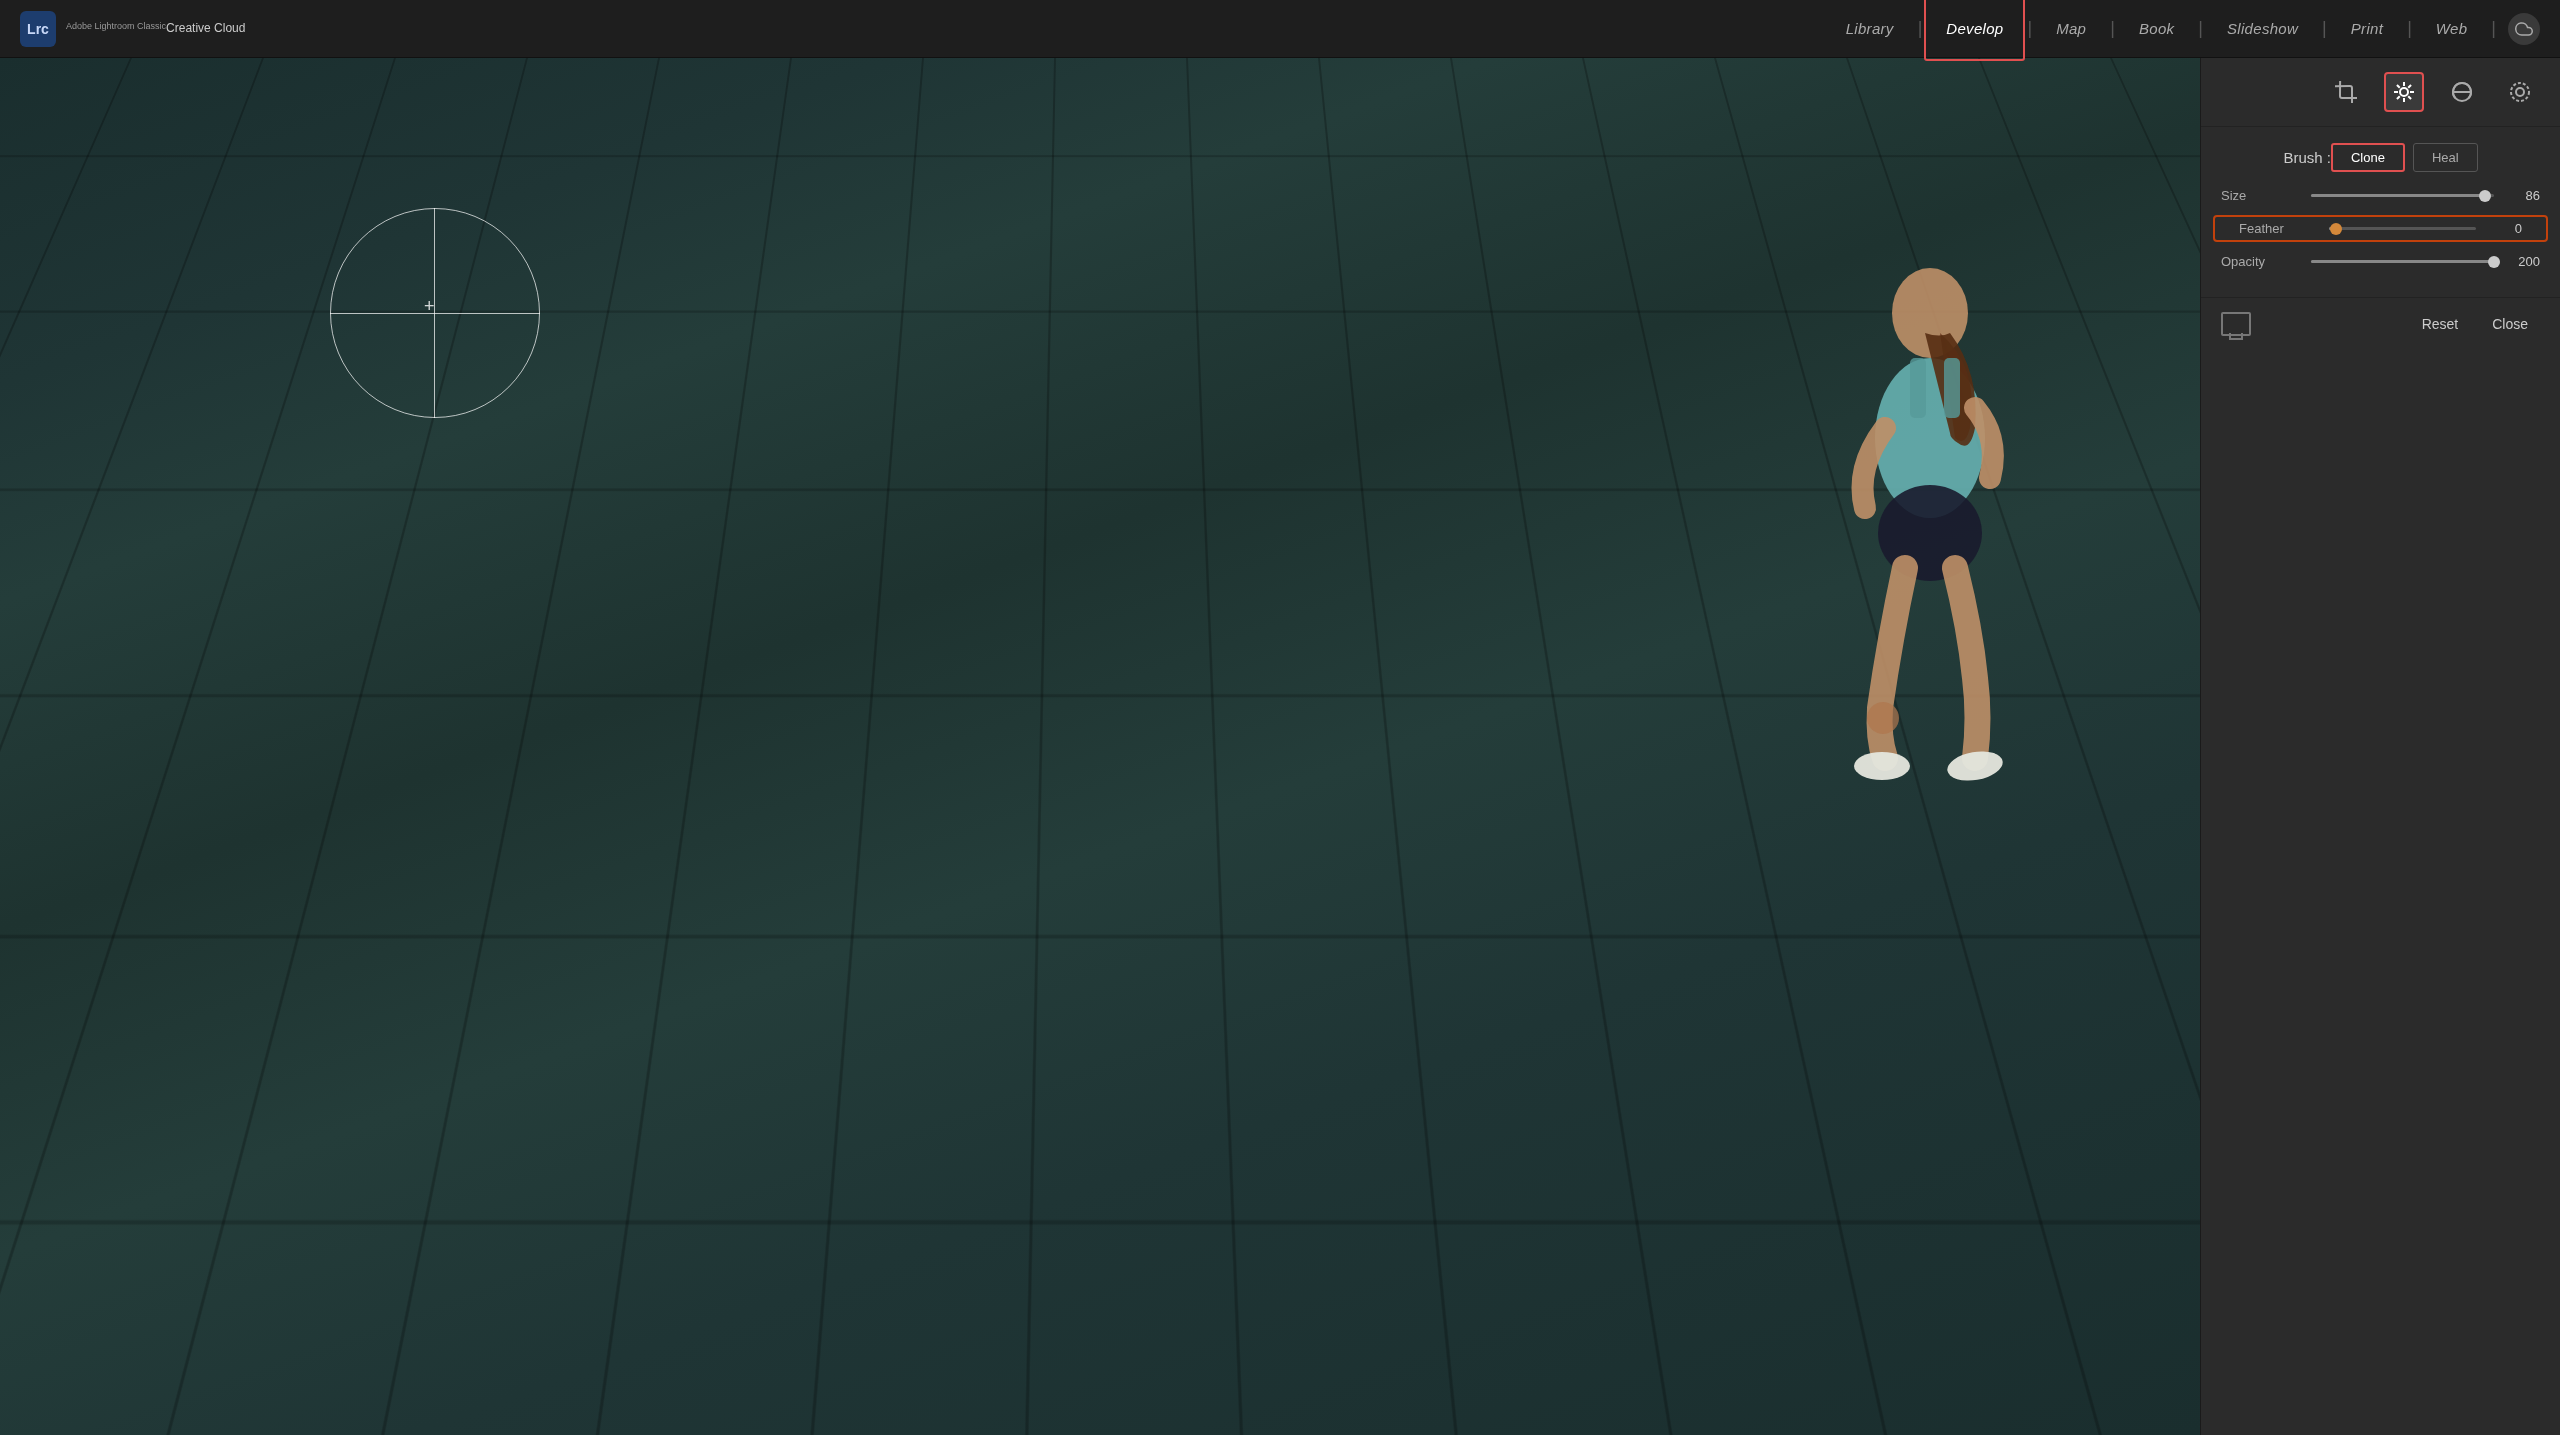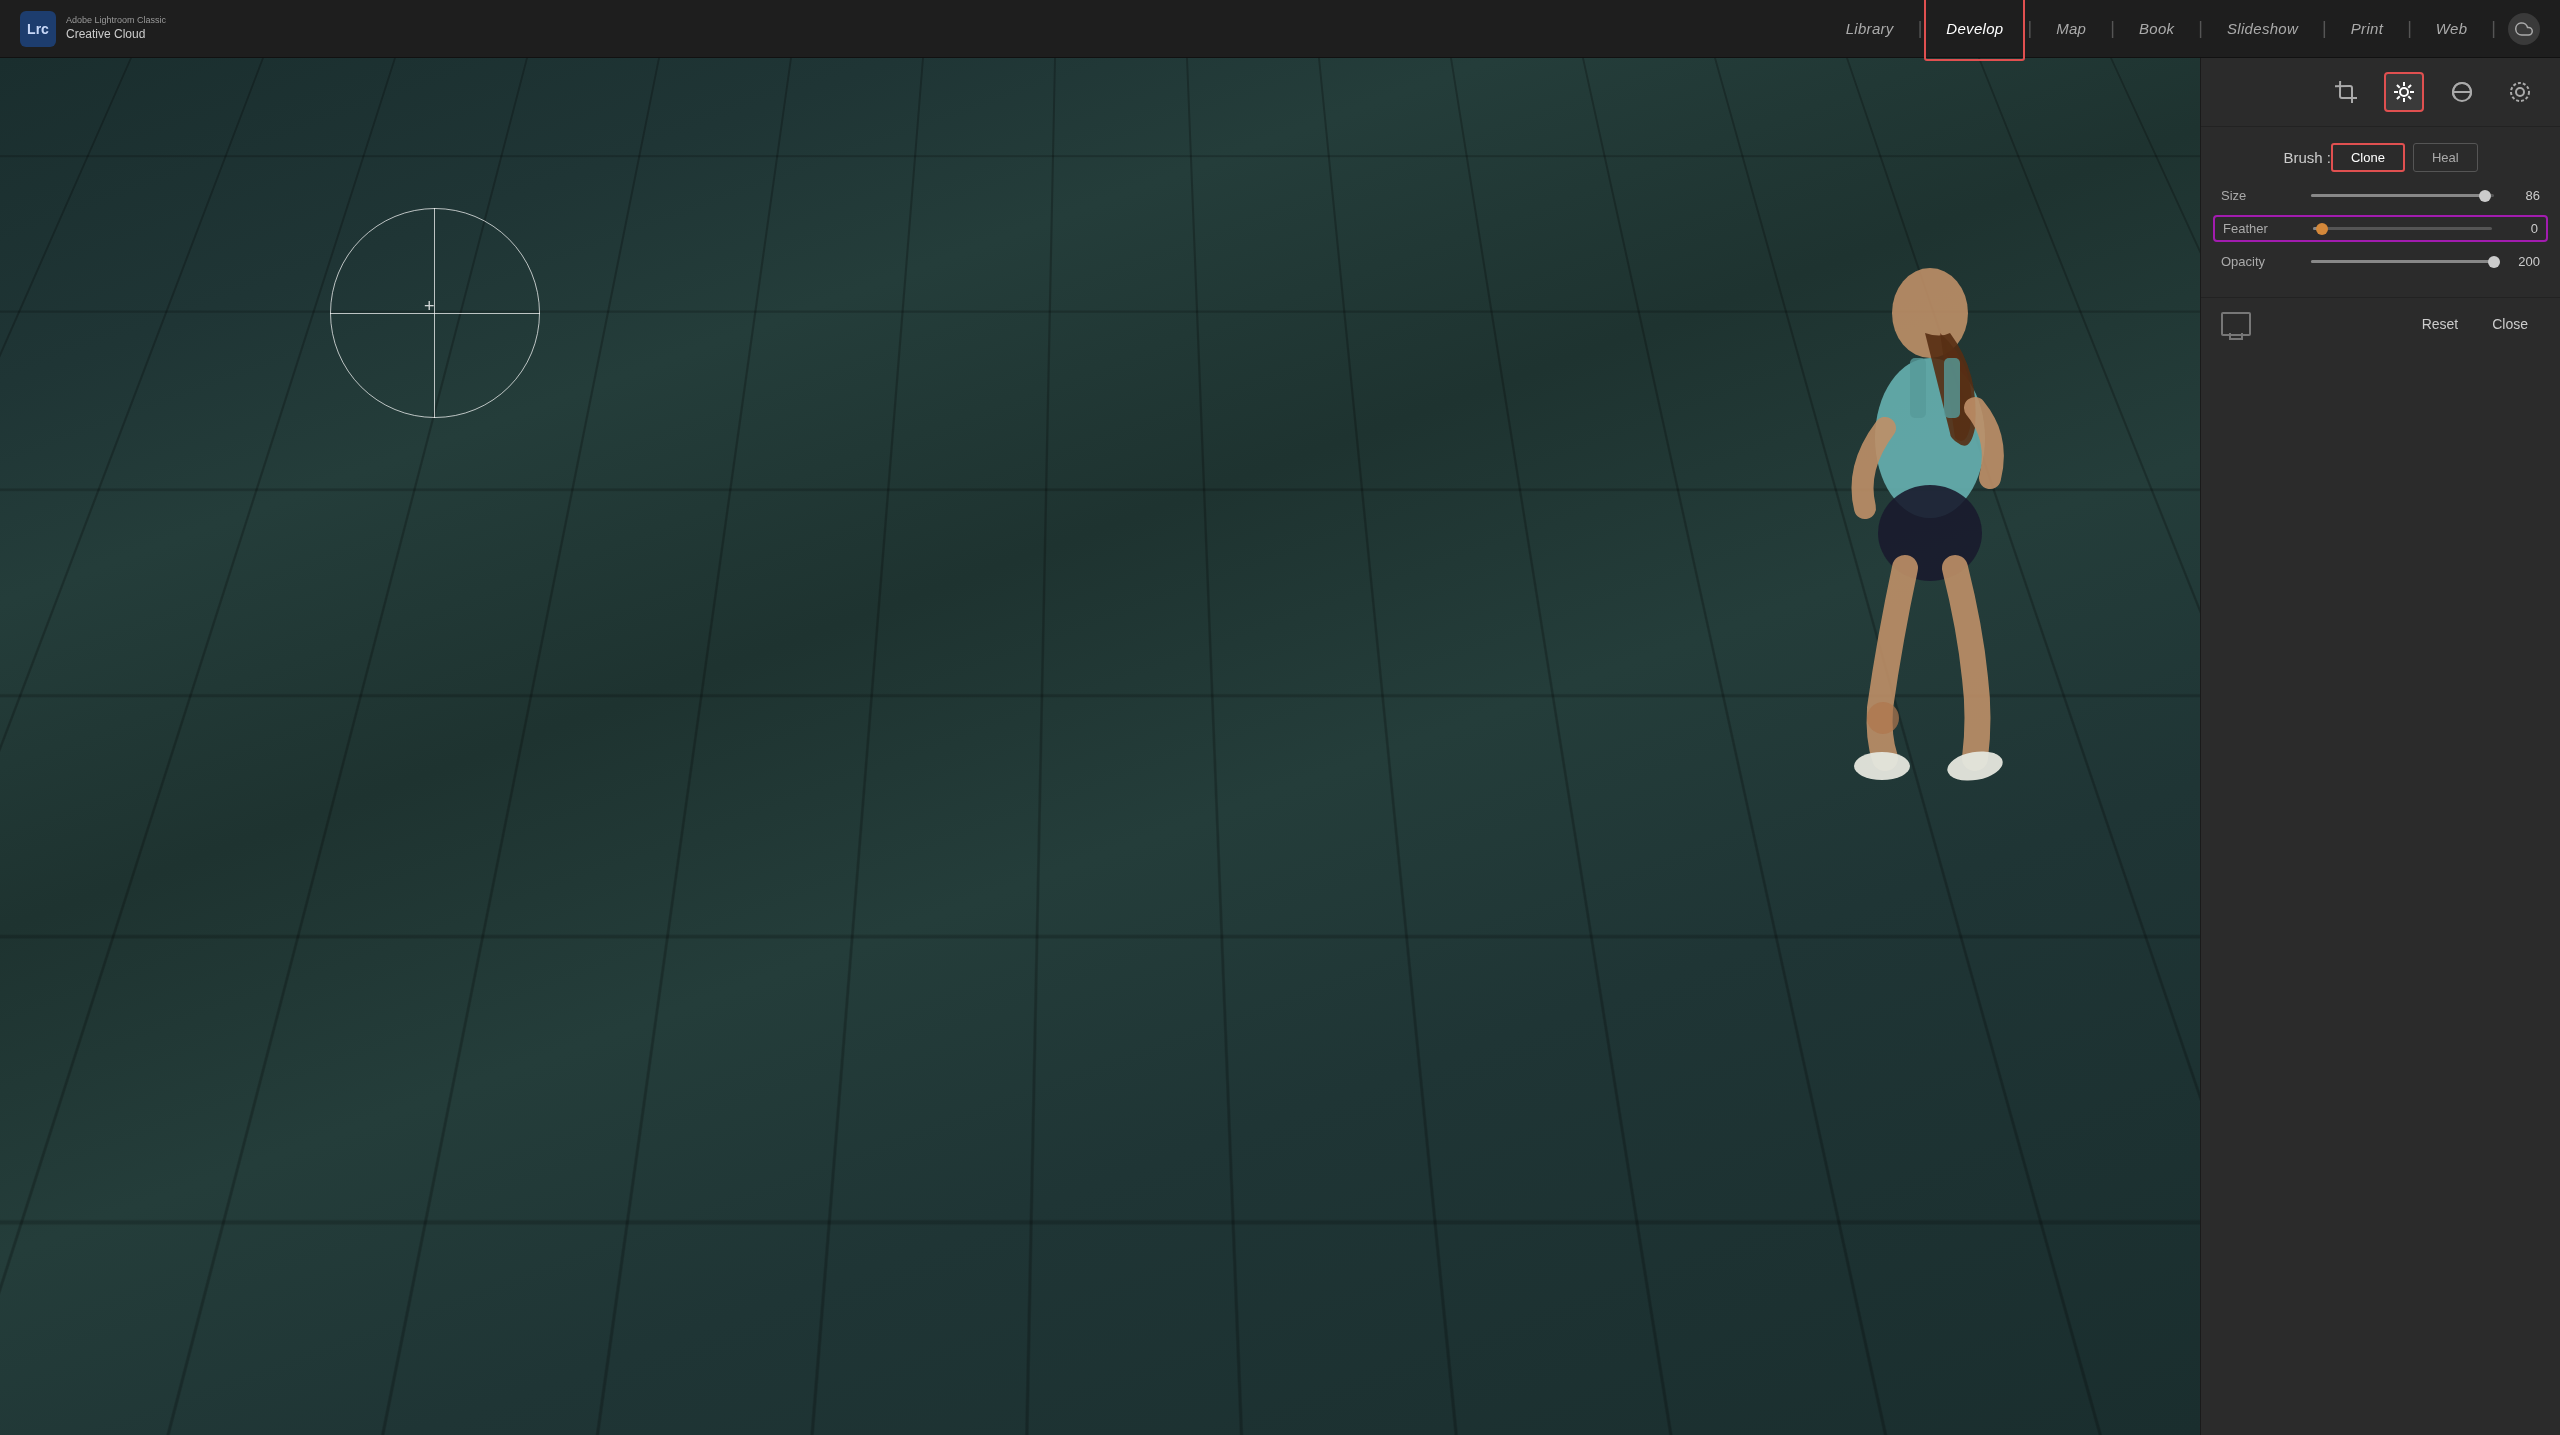--- a/index.html
+++ b/index.html
@@ -38,21 +38,21 @@
       width: 36px; height: 36px;
       background: #1d3d6e;
       border-radius: 6px;
       display: flex; align-items: center; justify-content: center;
       color: #c8d8f8;
       font-weight: bold;
       font-size: 14px;
     }
 
     #lrc-logo .logo-text {
-      display: flex; flex-direction: column;
+      display: flex; flex-direction: row;
       font-size: 10px;
       color: #bbb;
       line-height: 1.3;
     }
 
     #lrc-logo .logo-text span:first-child {
       font-size: 9px;
       color: #999;
     }
 
@@ -280,23 +280,23 @@
 
     
     .slider-row {
       display: flex;
       align-items: center;
       margin-bottom: 12px;
       gap: 10px;
     }
 
     .slider-row.feather-highlight {
-      border: 2px solid #a21caf;
+      border: 2px solid #c2410c;
       border-radius: 4px;
-      padding: 4px 8px;
+      padding: 4px 24px;
       margin-left: -8px;
       margin-right: -8px;
     }
 
     .slider-label {
       width: 80px;
       font-size: 13px;
       color: #aaa;
       flex-shrink: 0;
     }

